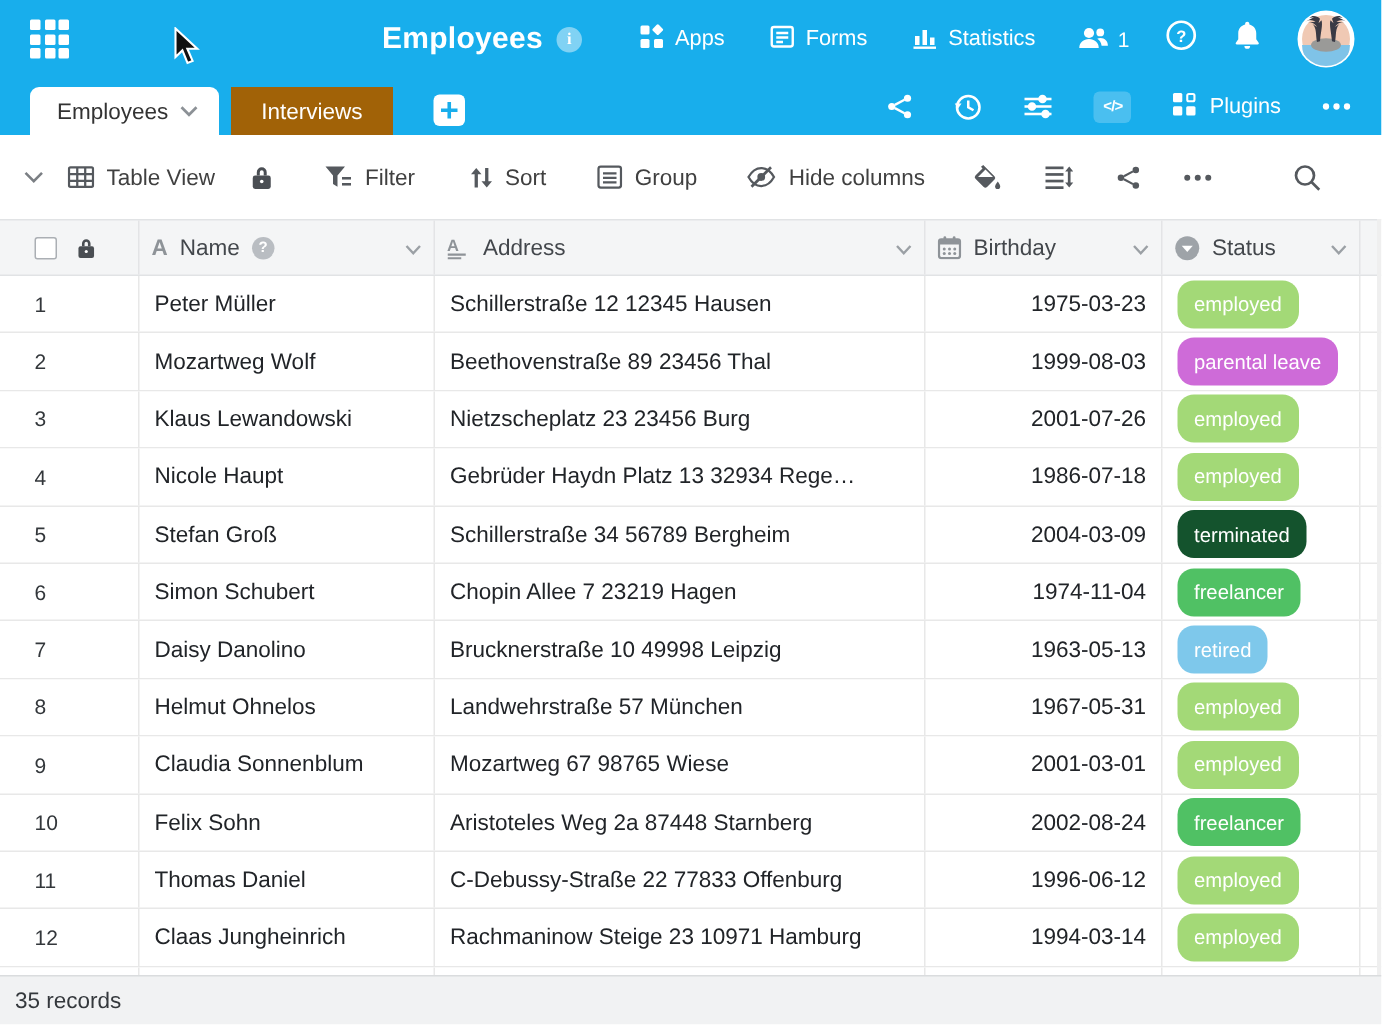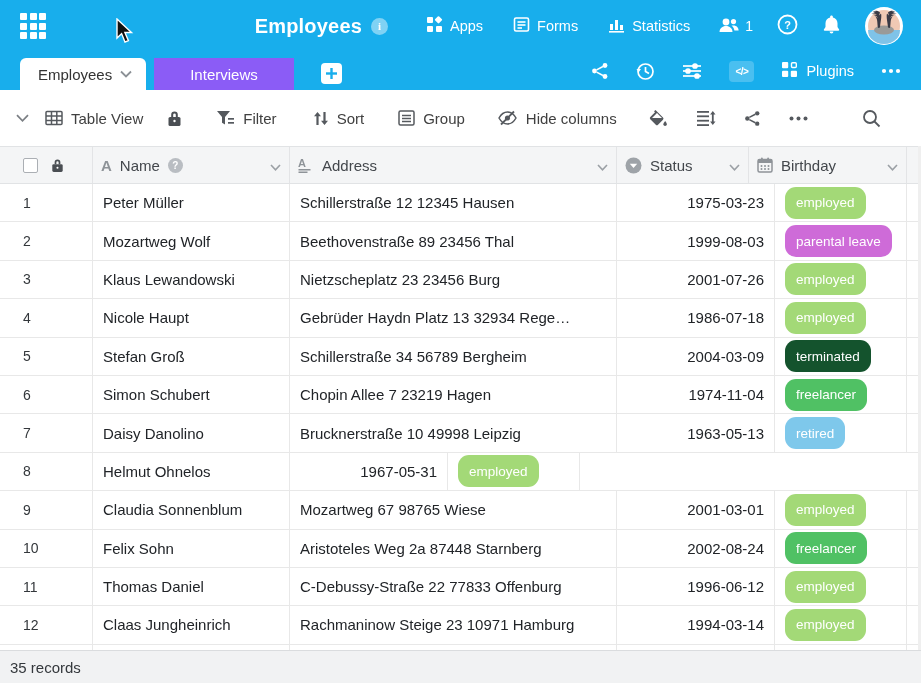--- a/index.html
+++ b/index.html
@@ -18,21 +18,21 @@
   .topnav .nav-item { display:flex; align-items:center; gap:7px; font-size:14.5px; cursor:pointer; }
   .top-right { display:flex; align-items:center; gap:24px; margin-left:28px; margin-right:18px; }
   .collab { display:flex; align-items:center; gap:5px; font-size:14px; cursor:pointer; }
   .avatar { width:38px; height:38px; border-radius:50%; background:#fff; display:flex; align-items:center; justify-content:center; cursor:pointer; }
   .avatar svg { border-radius:50%; }
 
   
   .tabbar { height:38px; background:#18AEEC; display:flex; align-items:flex-end; flex:0 0 auto; }
   .tab { height:32px; display:flex; align-items:center; padding:0 16px; font-size:15px; cursor:pointer; }
   .tab.active { background:#fff; color:#333; border-radius:6px 6px 0 0; margin-left:20px; gap:8px; padding:0 14px 0 18px; }
-  .tab.inactive { background:#8b5cf6; color:#fff; margin-left:8px; border-radius:0; padding:0 36px; }
+  .tab.inactive { background:#a16207; color:#fff; margin-left:8px; border-radius:0; padding:0 20px; }
   .add-tab { width:21px; height:21px; background:#fff; border-radius:4px; margin:0 0 6px 27px; display:flex; align-items:center; justify-content:center; cursor:pointer; }
   .tabbar-right { margin-left:auto; display:flex; align-items:center; gap:27px; margin-right:20px; height:100%; color:#fff; }
   .tabbar-right .tb-icon { display:flex; align-items:center; cursor:pointer; }
   .plugins { display:flex; align-items:center; gap:8px; font-size:14.5px; cursor:pointer; }
   .code-box { width:25px; height:21px; background:rgba(255,255,255,.22); border-radius:4px; display:flex; align-items:center; justify-content:center; font-size:10px; font-weight:bold; letter-spacing:-.5px; cursor:pointer; }
 
   
   .toolbar { height:56px; background:#fff; display:flex; align-items:center; padding:0 16px; flex:0 0 auto; color:#404040; }
   .toolbar .t-item { display:flex; align-items:center; gap:8px; font-size:15px; cursor:pointer; white-space:nowrap; }
 
@@ -370,35 +370,20 @@
             </svg>
         </span>
         <span class="col-label">Address</span>
         <span class="chev">
           <svg width="11" height="7" viewBox="0 0 11 7" fill="none" stroke="#9BA0A5" stroke-width="1.6">
               <path d="M1 1 L5.5 5.8 L10 1"></path>
             </svg>
         </span>
       </div>
 
-      <div class="gh-cell col-status">
-        <span class="type-icon">
-          <svg width="17" height="17" viewBox="0 0 17 17">
-              <circle cx="8.5" cy="8.5" r="8" fill="#9EA3A8"></circle>
-              <path d="M4.8 6.8 h7.4 L8.5 11z" fill="#fff"></path>
-            </svg>
-        </span>
-        <span class="col-label">Status</span>
-        <span class="chev">
-          <svg width="11" height="7" viewBox="0 0 11 7" fill="none" stroke="#9BA0A5" stroke-width="1.6">
-              <path d="M1 1 L5.5 5.8 L10 1"></path>
-            </svg>
-        </span>
-      </div>
-
       <div class="gh-cell col-birthday">
         <span class="type-icon">
           <svg width="16" height="16" viewBox="0 0 16 16" fill="#8E9398">
               <rect x="1" y="2.5" width="14" height="12.5" rx="1.5" fill="none" stroke="#8E9398" stroke-width="1.5"></rect>
               <rect x="1" y="2.5" width="14" height="3.5"></rect>
               <rect x="4" y="0.5" width="1.8" height="3.5" rx="0.9"></rect>
               <rect x="10.2" y="0.5" width="1.8" height="3.5" rx="0.9"></rect>
               <circle cx="4.5" cy="9" r="1"></circle>
               <circle cx="8" cy="9" r="1"></circle>
               <circle cx="11.5" cy="9" r="1"></circle>
@@ -408,20 +393,35 @@
             </svg>
         </span>
         <span class="col-label">Birthday</span>
         <span class="chev">
           <svg width="11" height="7" viewBox="0 0 11 7" fill="none" stroke="#9BA0A5" stroke-width="1.6">
               <path d="M1 1 L5.5 5.8 L10 1"></path>
             </svg>
         </span>
       </div>
 
+      <div class="gh-cell col-status">
+        <span class="type-icon">
+          <svg width="17" height="17" viewBox="0 0 17 17">
+              <circle cx="8.5" cy="8.5" r="8" fill="#9EA3A8"></circle>
+              <path d="M4.8 6.8 h7.4 L8.5 11z" fill="#fff"></path>
+            </svg>
+        </span>
+        <span class="col-label">Status</span>
+        <span class="chev">
+          <svg width="11" height="7" viewBox="0 0 11 7" fill="none" stroke="#9BA0A5" stroke-width="1.6">
+              <path d="M1 1 L5.5 5.8 L10 1"></path>
+            </svg>
+        </span>
+      </div>
+
       <div class="gh-cell col-filler"></div>
     </div>
 
     <div class="grid-body" id="grid-body">
 
       <div class="row">
         <div class="cell col-num">1</div>
         <div class="cell col-name">Peter Müller</div>
         <div class="cell col-address">Schillerstraße 12 12345 Hausen</div>
         <div class="cell col-birthday">1975-03-23</div>
@@ -486,20 +486,21 @@
         <div class="cell col-address">Brucknerstraße 10 49998 Leipzig</div>
         <div class="cell col-birthday">1963-05-13</div>
         <div class="cell col-status">
             <span class="badge" style="background: rgb(126, 200, 235);">retired</span>
           </div>
         <div class="cell col-filler"></div>
       </div>
       <div class="row">
         <div class="cell col-num">8</div>
         <div class="cell col-name">Helmut Ohnelos</div>
+        <div class="cell col-address">Landwehrstraße 57 München</div>
         <div class="cell col-birthday">1967-05-31</div>
         <div class="cell col-status">
             <span class="badge" style="background: rgb(163, 217, 119);">employed</span>
           </div>
         <div class="cell col-filler"></div>
       </div>
       <div class="row">
         <div class="cell col-num">9</div>
         <div class="cell col-name">Claudia Sonnenblum</div>
         <div class="cell col-address">Mozartweg 67 98765 Wiese</div>

